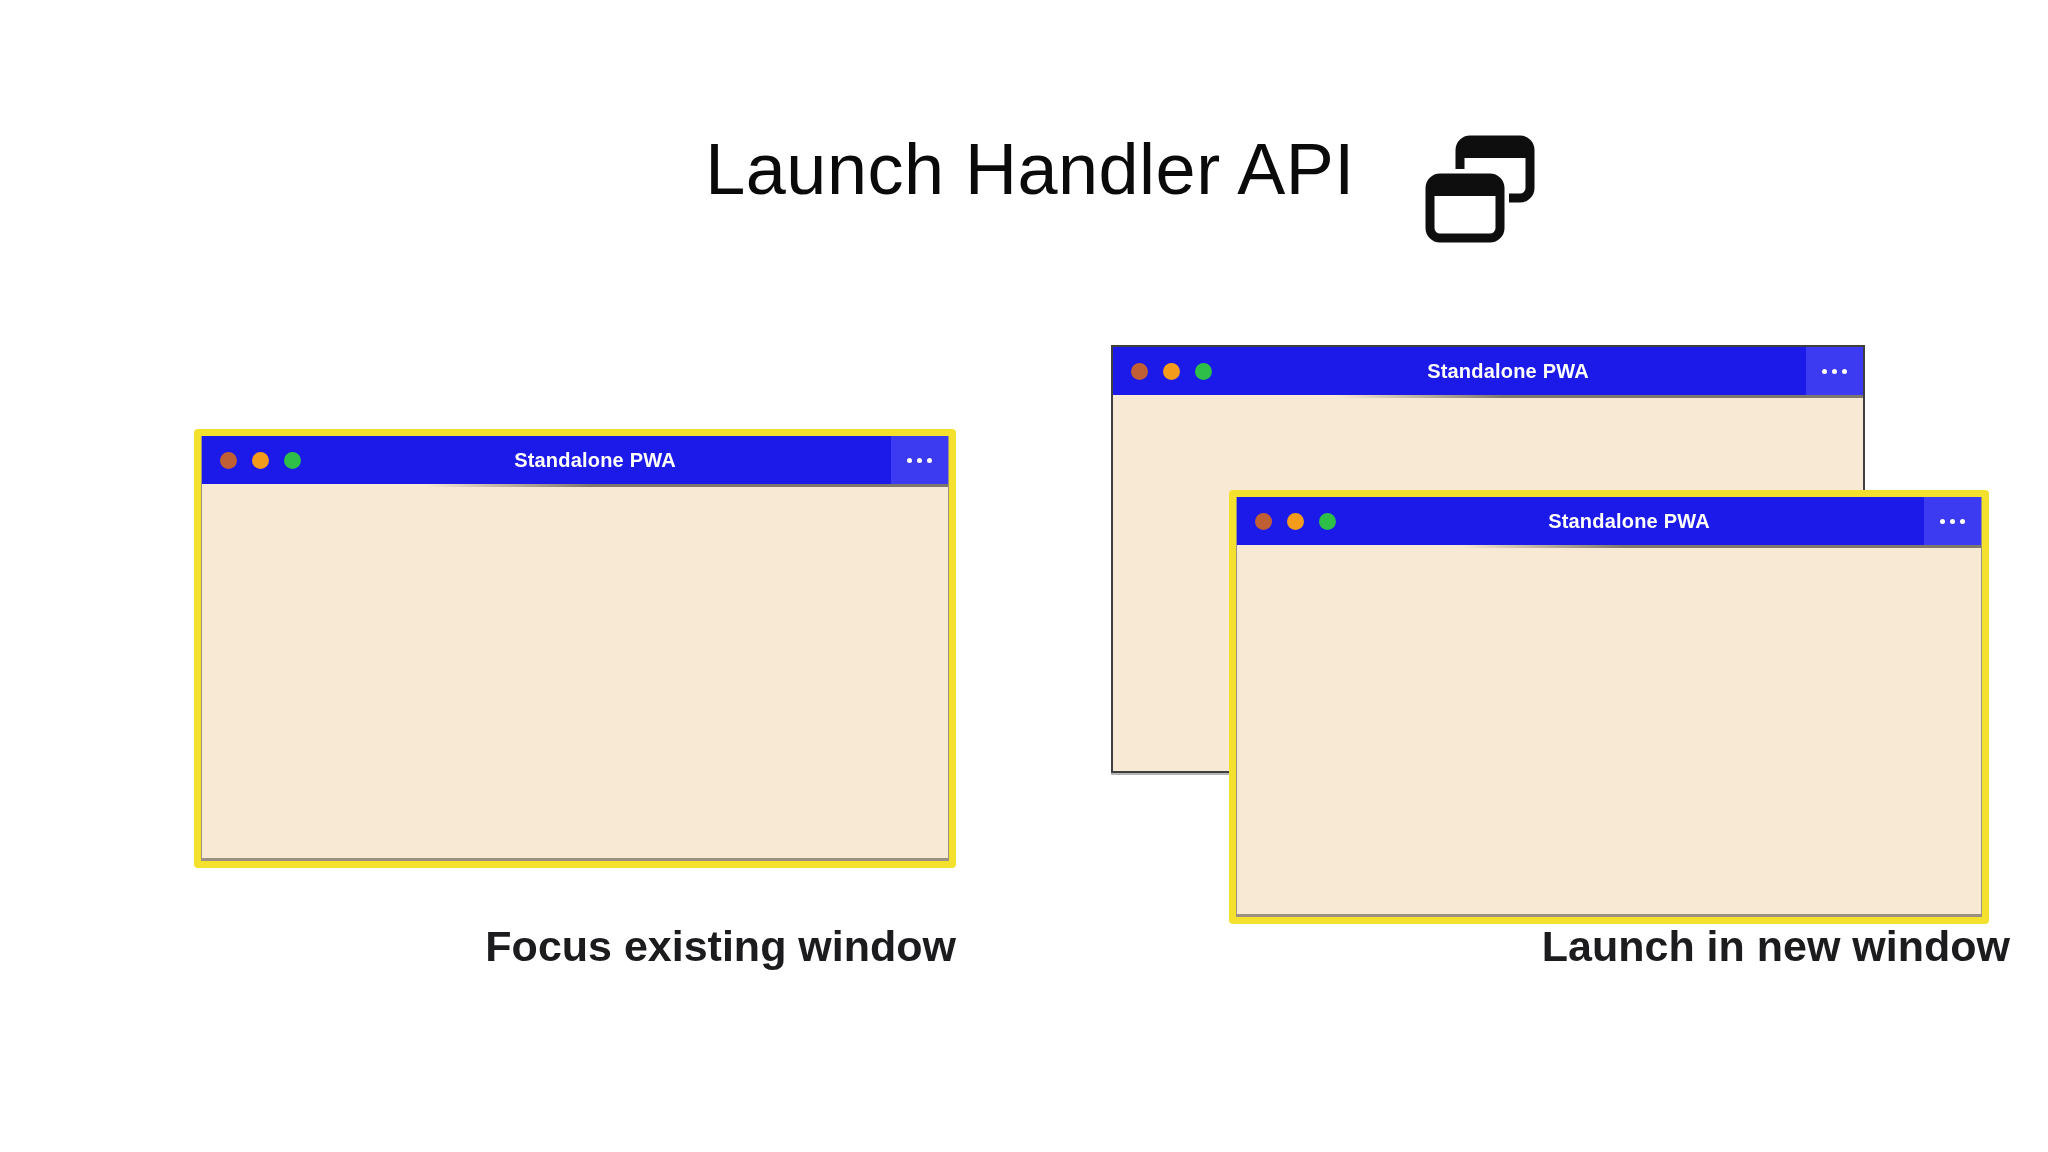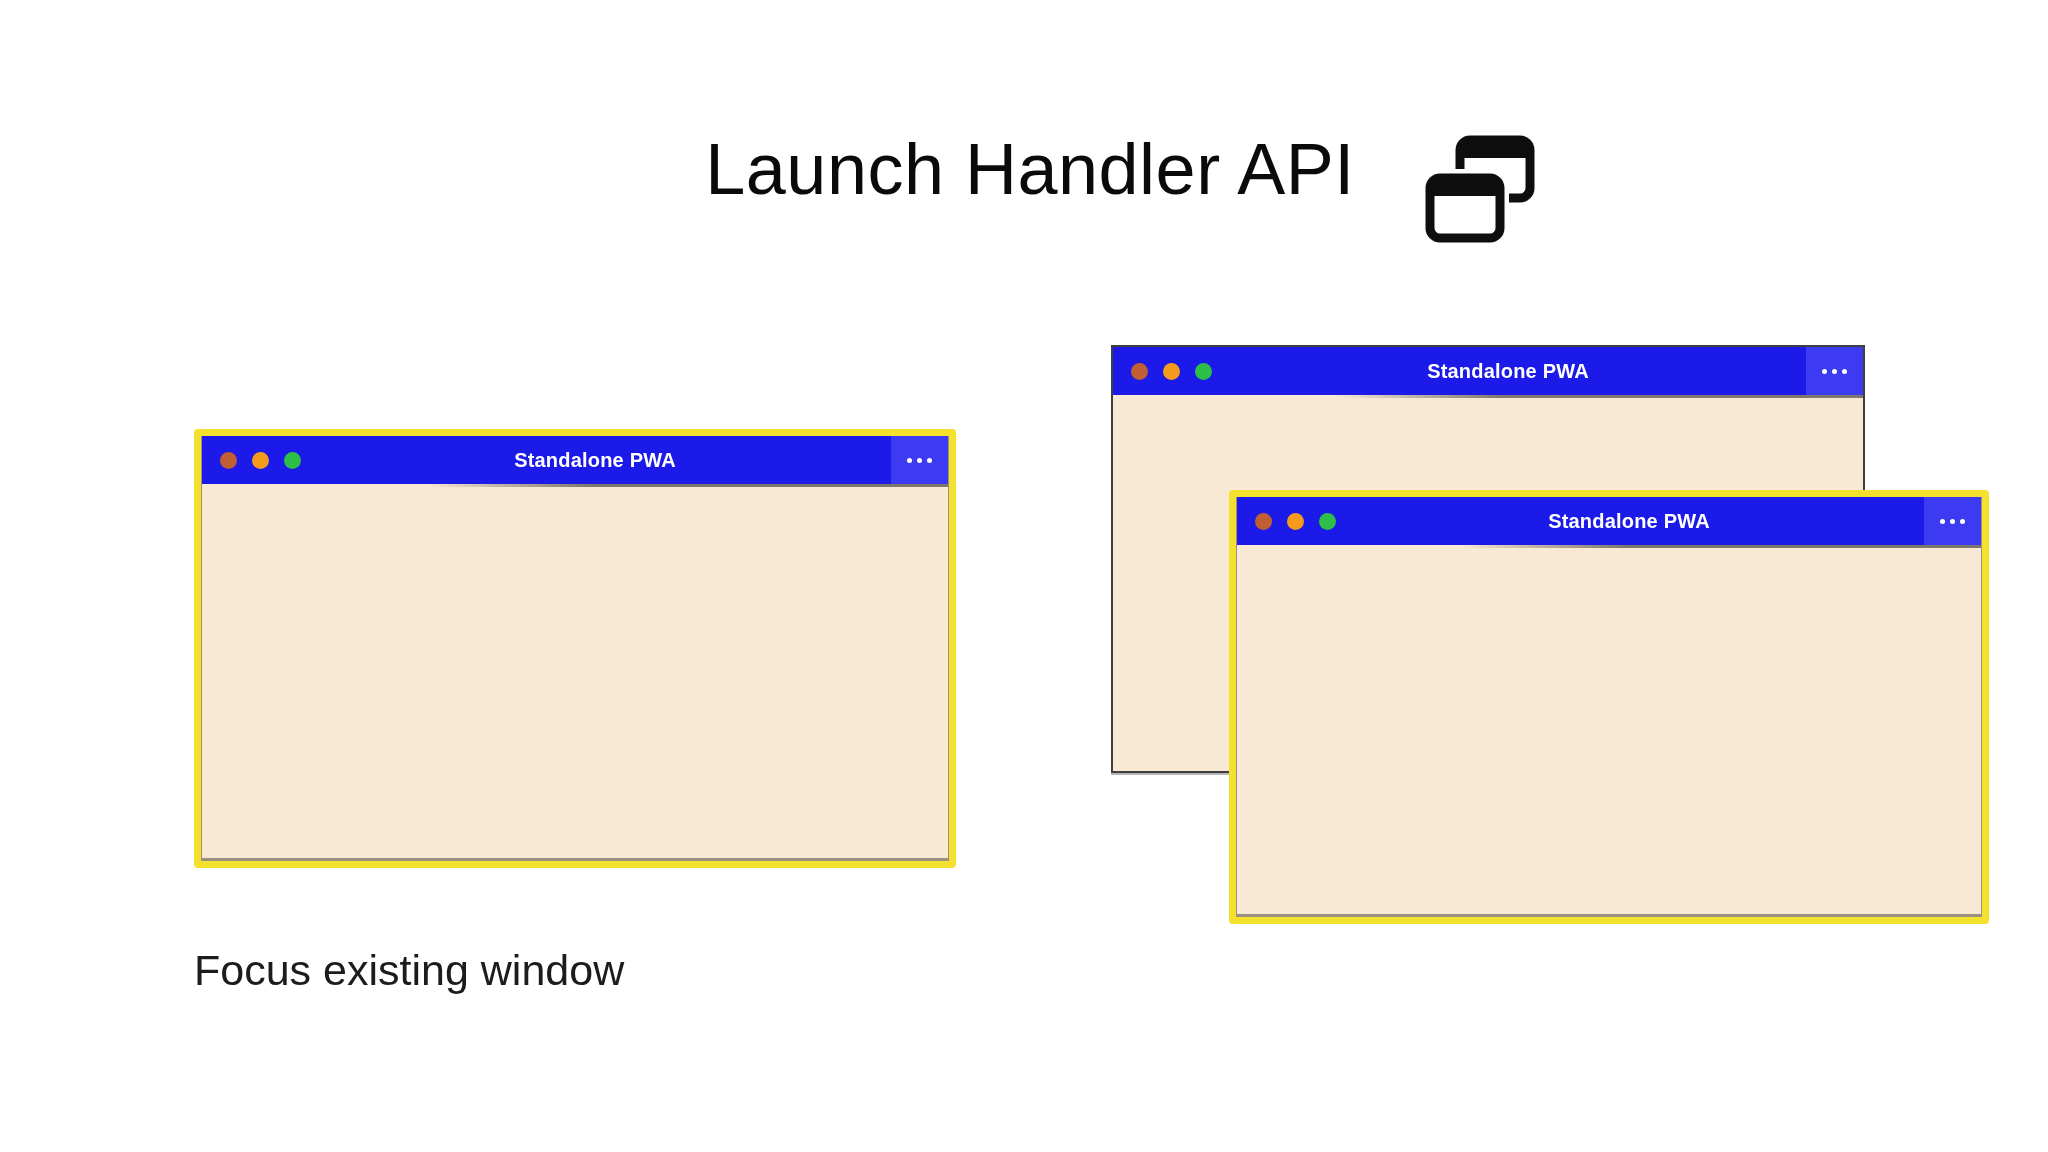--- a/index.html
+++ b/index.html
@@ -91,24 +91,24 @@
   .menu-btn{
     position:absolute;right:0;top:0;width:57px;height:100%;
     background:var(--menu-blue);
     display:flex;align-items:center;justify-content:center;gap:5px;z-index:3;
   }
   .mdot{width:5px;height:5px;border-radius:50%;background:#ffffff;}
   .win-body{flex:1;}
 
   
   .caption{
-    position:absolute;top:946px;
-    font-size:43px;font-weight:400;
+    position:absolute;top:922px;
+    font-size:43px;font-weight:700;
     color:var(--caption-text);
-    text-align:left;
+    text-align:right;
   }
   .caption-left{left:194px;width:762px;}
   .caption-right{left:1248px;width:762px;}
 </style>
 </head>
 <body>
 
 <div class="canvas">
 
   <div class="header">
@@ -176,14 +176,15 @@
         <div class="win-title">Standalone PWA</div>
         <div class="menu-btn">
           <span class="mdot"></span>
           <span class="mdot"></span>
           <span class="mdot"></span>
         </div>
       </div>
       <div class="win-body"></div>
     </div>
   </div>
+  <div class="caption caption-right">Launch in new window</div>
 
 </div>
 
 </body></html>

